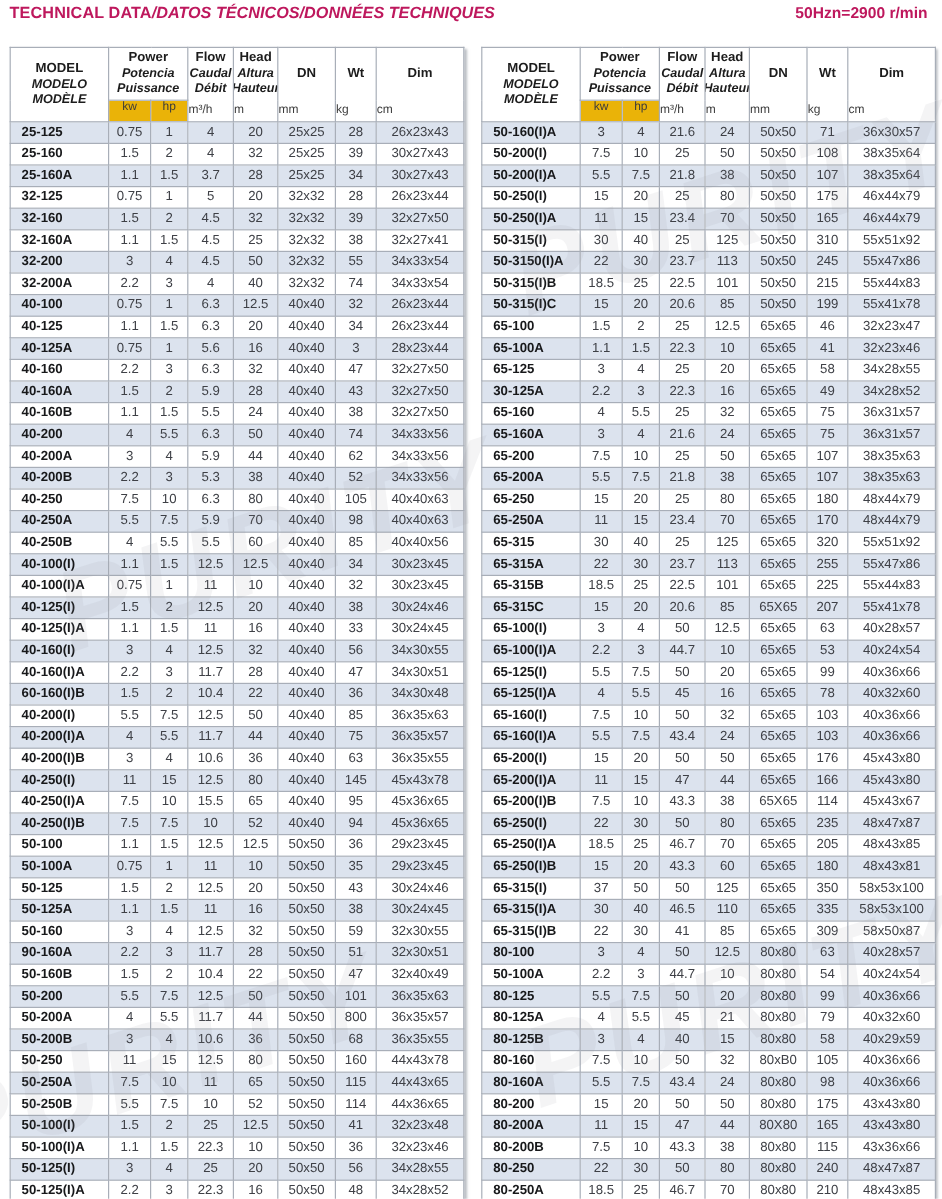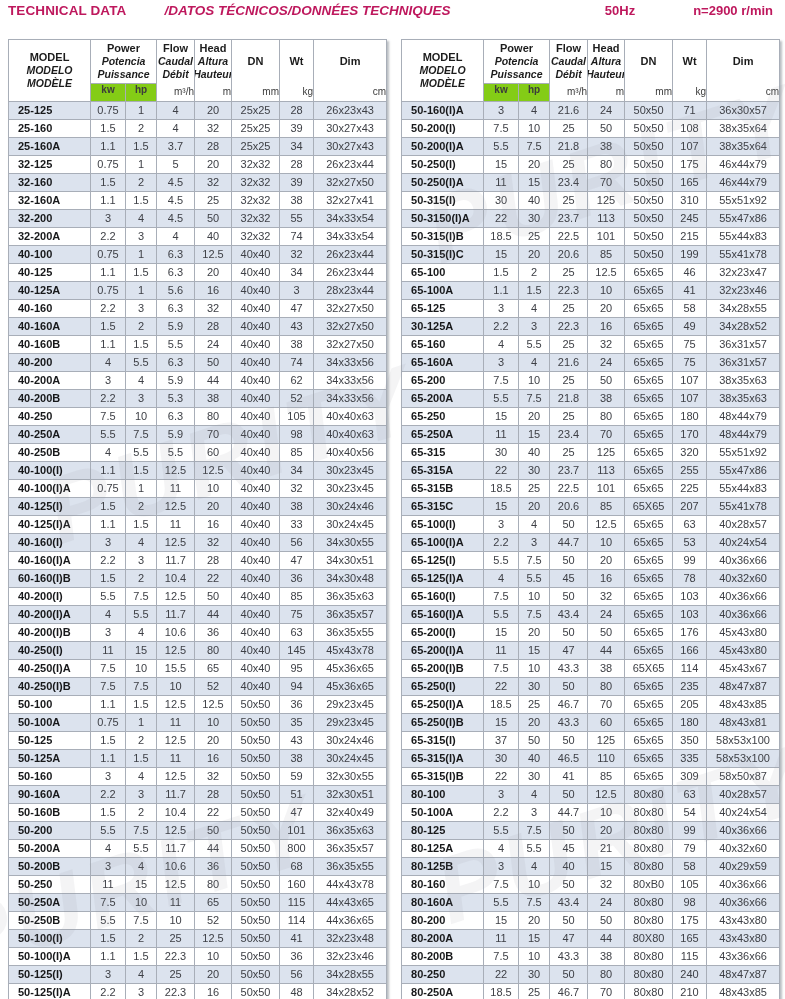--- a/index.html
+++ b/index.html
@@ -12,23 +12,23 @@
     overflow: hidden;
   }
   .titlebar {
     position: absolute; top: 3px; left: 8px; right: 8px;
     display: flex; align-items: baseline;
     color: #be185d;
     font-weight: bold;
     font-size: 13.5px;
   }
   .title-main { font-style: normal; letter-spacing: 0.1px; }
-  .title-rest { font-style: italic; margin-left: 38px; }
+  .title-rest { font-style: italic; }
   .titlebar .spacer { flex: 1; }
-  .freq { margin-right: 58px; font-size: 13px; }
+  .freq { font-size: 13px; }
   .speed { margin-right: 4px; font-size: 13px; }
 
   .tables-wrap {
     position: absolute; top: 39px; left: 8px;
     display: flex; gap: 14px;
     z-index: 1;
   }
   table.data {
     border-collapse: collapse;
     table-layout: fixed;
@@ -42,24 +42,24 @@
     padding: 0;
     overflow: hidden;
     white-space: nowrap;
   }
   
   thead th { background: #ffffff; vertical-align: top; }
   .hcell { display: flex; flex-direction: column; height: 100%; }
   .hlabel { flex: 1; display: flex; flex-direction: column; justify-content: center; align-items: center; }
   .hline1 { font-weight: bold; font-style: normal; font-size: 11px; color: #1c1c1c; line-height: 13px; }
   .hline23 { font-weight: bold; font-style: italic; font-size: 10.5px; color: #1c1c1c; line-height: 13px; }
-  .hunit { height: 18px; line-height: 18px; text-align: right; font-weight: normal; font-size: 10px; color: #3c3c3c; }
+  .hunit { height: 18px; line-height: 18px; text-align: left; font-weight: normal; font-size: 10px; color: #3c3c3c; }
   th.span2 { height: 62px; }
   th.power-th { height: 44px; }
-  tr.units-row th { height: 18px; font-weight: bold; font-size: 10px; color: #3c3c3c; text-align: center; background: #84cc16; }
+  tr.units-row th { height: 18px; font-weight: normal; font-size: 10px; color: #3c3c3c; text-align: center; background: #eab308; }
   
   tbody td {
     height: 17.5px;
     font-size: 11px;
     color: #3e4046;
     text-align: center;
     line-height: 17px;
   }
   tbody td.model {
     text-align: left;

